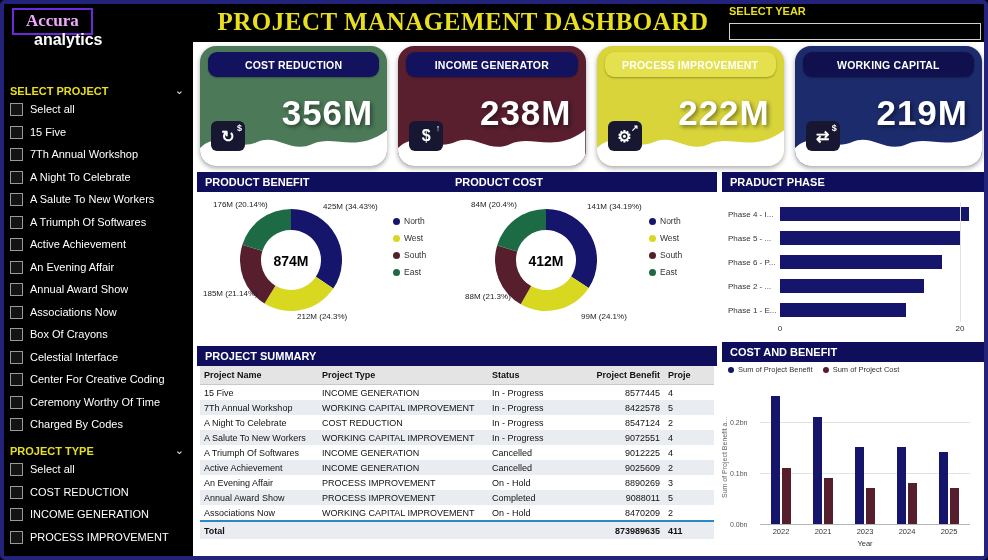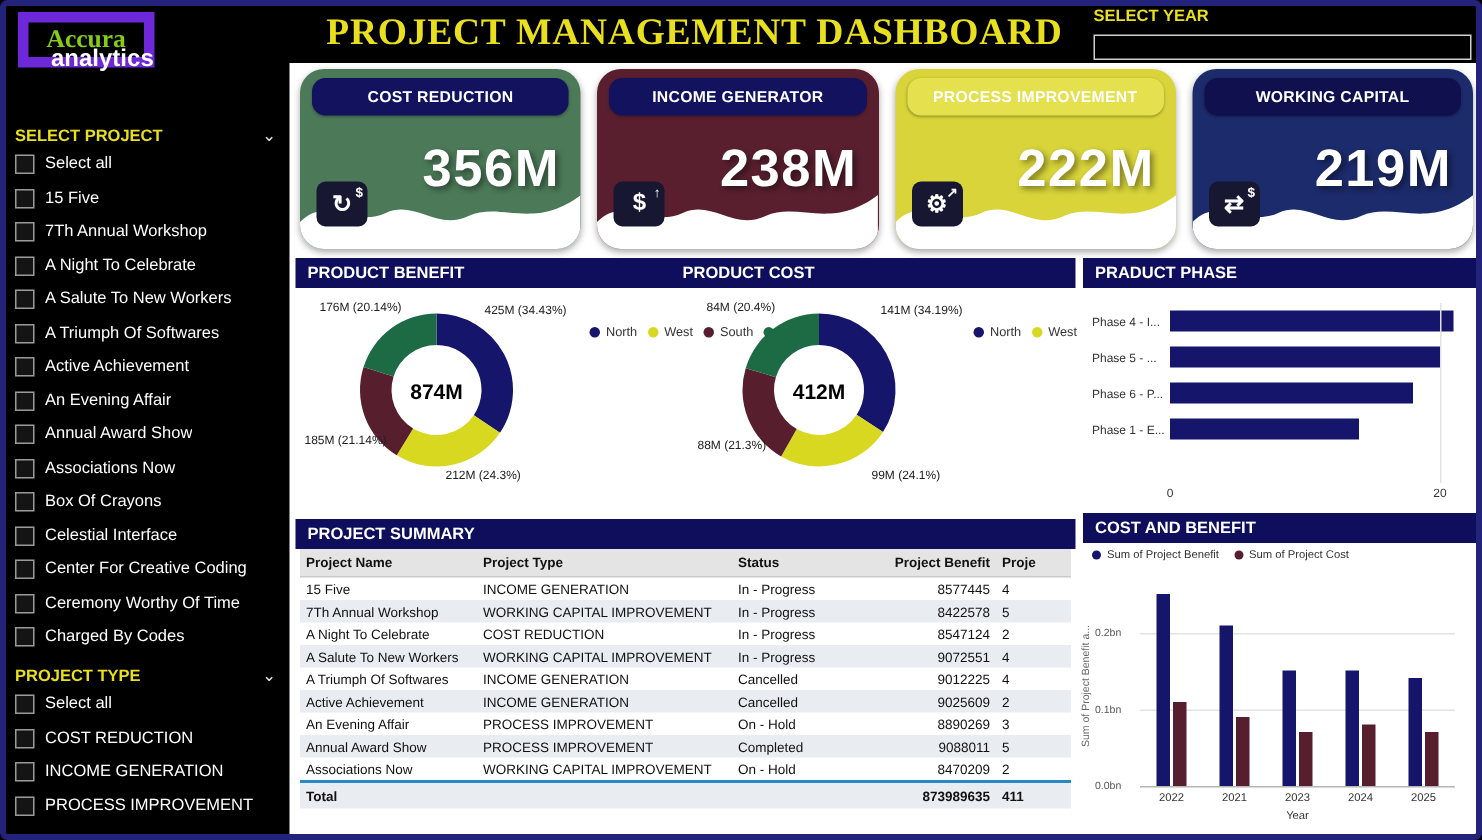--- a/index.html
+++ b/index.html
@@ -5,22 +5,22 @@
   html,body{margin:0;padding:0;}
   body{
     width:988px;height:560px;position:relative;overflow:hidden;
     background:#000;font-family:"Liberation Sans",sans-serif;
     -webkit-font-smoothing:antialiased;
   }
   .frame{position:absolute;inset:0;border:4px solid #23237c;border-radius:5px;pointer-events:none;z-index:60;}
   .content-bg{position:absolute;left:193px;top:42px;width:791px;height:514px;background:#ffffff;}
 
   
-  .brand-box{position:absolute;left:12px;top:8px;border:7px solid #6d28d9;padding:1px 12px 2px;
-    font-family:"Liberation Serif",serif;font-size:17px;font-weight:bold;color:#84cc16;z-index:5;}
+  .brand-box{position:absolute;left:12px;top:8px;border:2px solid #6d28d9;padding:1px 12px 2px;
+    font-family:"Liberation Serif",serif;font-size:17px;font-weight:bold;color:#f0abfc;z-index:5;}
   .brand-sub{position:absolute;left:34px;top:31px;font-size:16px;font-weight:bold;color:#fff;z-index:5;}
   .page-title{position:absolute;left:203px;top:4px;width:520px;text-align:center;line-height:36px;
     font-family:"Liberation Serif",serif;font-size:25px;font-weight:bold;color:#e8df1e;letter-spacing:.5px;z-index:5;}
   .sel-year-label{position:absolute;left:729px;top:5px;font-size:11px;font-weight:bold;color:#e8df1e;z-index:5;}
   .year-slicer{position:absolute;left:729px;top:23px;width:250px;height:15px;border:1px solid #cfcfcf;z-index:5;}
 
   
   .side-head{position:absolute;left:10px;width:174px;display:flex;justify-content:space-between;align-items:center;
     color:#e8df1e;font-weight:bold;font-size:11px;z-index:5;}
   .chev{color:#e8e8e8;font-size:11px;font-weight:normal;}
@@ -52,21 +52,21 @@
   .header-title-2{position:absolute;left:258px;}
 
   
   .donut-svg{position:absolute;width:128px;height:128px;}
   #donut-benefit{left:30px;top:24px;}
   #donut-cost{left:285px;top:24px;}
   .donut-center{position:absolute;width:62px;text-align:center;font-weight:bold;font-size:14px;color:#000;}
   #center-benefit{left:63px;top:81px;}
   #center-cost{left:318px;top:81px;}
   .callout{position:absolute;font-size:8px;color:#222;white-space:nowrap;}
-  .legend{position:absolute;top:44px;display:flex;flex-direction:row;gap:7px;}
+  .legend{position:absolute;top:44px;display:flex;flex-direction:column;gap:7px;}
   #legend-benefit{left:196px;}
   #legend-cost{left:452px;}
   .leg-item{display:flex;align-items:center;gap:4px;font-size:8.5px;color:#333;}
   .leg-dot{width:7px;height:7px;border-radius:50%;flex:0 0 auto;}
 
   
   #phase-chart{position:absolute;left:6px;top:30px;right:6px;}
   .phase-row{display:flex;align-items:center;height:24px;justify-content:space-between;}
   .phase-label{width:52px;font-size:8px;color:#333;white-space:nowrap;overflow:hidden;}
   .phase-track{flex:1;position:relative;height:14px;}
@@ -329,20 +329,26 @@
           <div class="phase-bar" style="width: 90.9091%; background: rgb(21, 21, 107);"></div>
         </div>
       </div>
       <div class="phase-row">
         <div class="phase-label">Phase 6 - P...</div>
         <div class="phase-track">
           <div class="phase-bar" style="width: 81.8182%; background: rgb(21, 21, 107);"></div>
         </div>
       </div>
       <div class="phase-row">
+        <div class="phase-label">Phase 2 - ...</div>
+        <div class="phase-track">
+          <div class="phase-bar" style="width: 72.7273%; background: rgb(21, 21, 107);"></div>
+        </div>
+      </div>
+      <div class="phase-row">
         <div class="phase-label">Phase 1 - E...</div>
         <div class="phase-track">
           <div class="phase-bar" style="width: 63.6364%; background: rgb(21, 21, 107);"></div>
         </div>
       </div>
     </div>
 <div class="phase-tick" style="left: 58px;">0</div>
     <div class="phase-grid" style="left: 238px;"></div>
     <div class="phase-tick" style="left: 238px;">20</div>
   </div>

